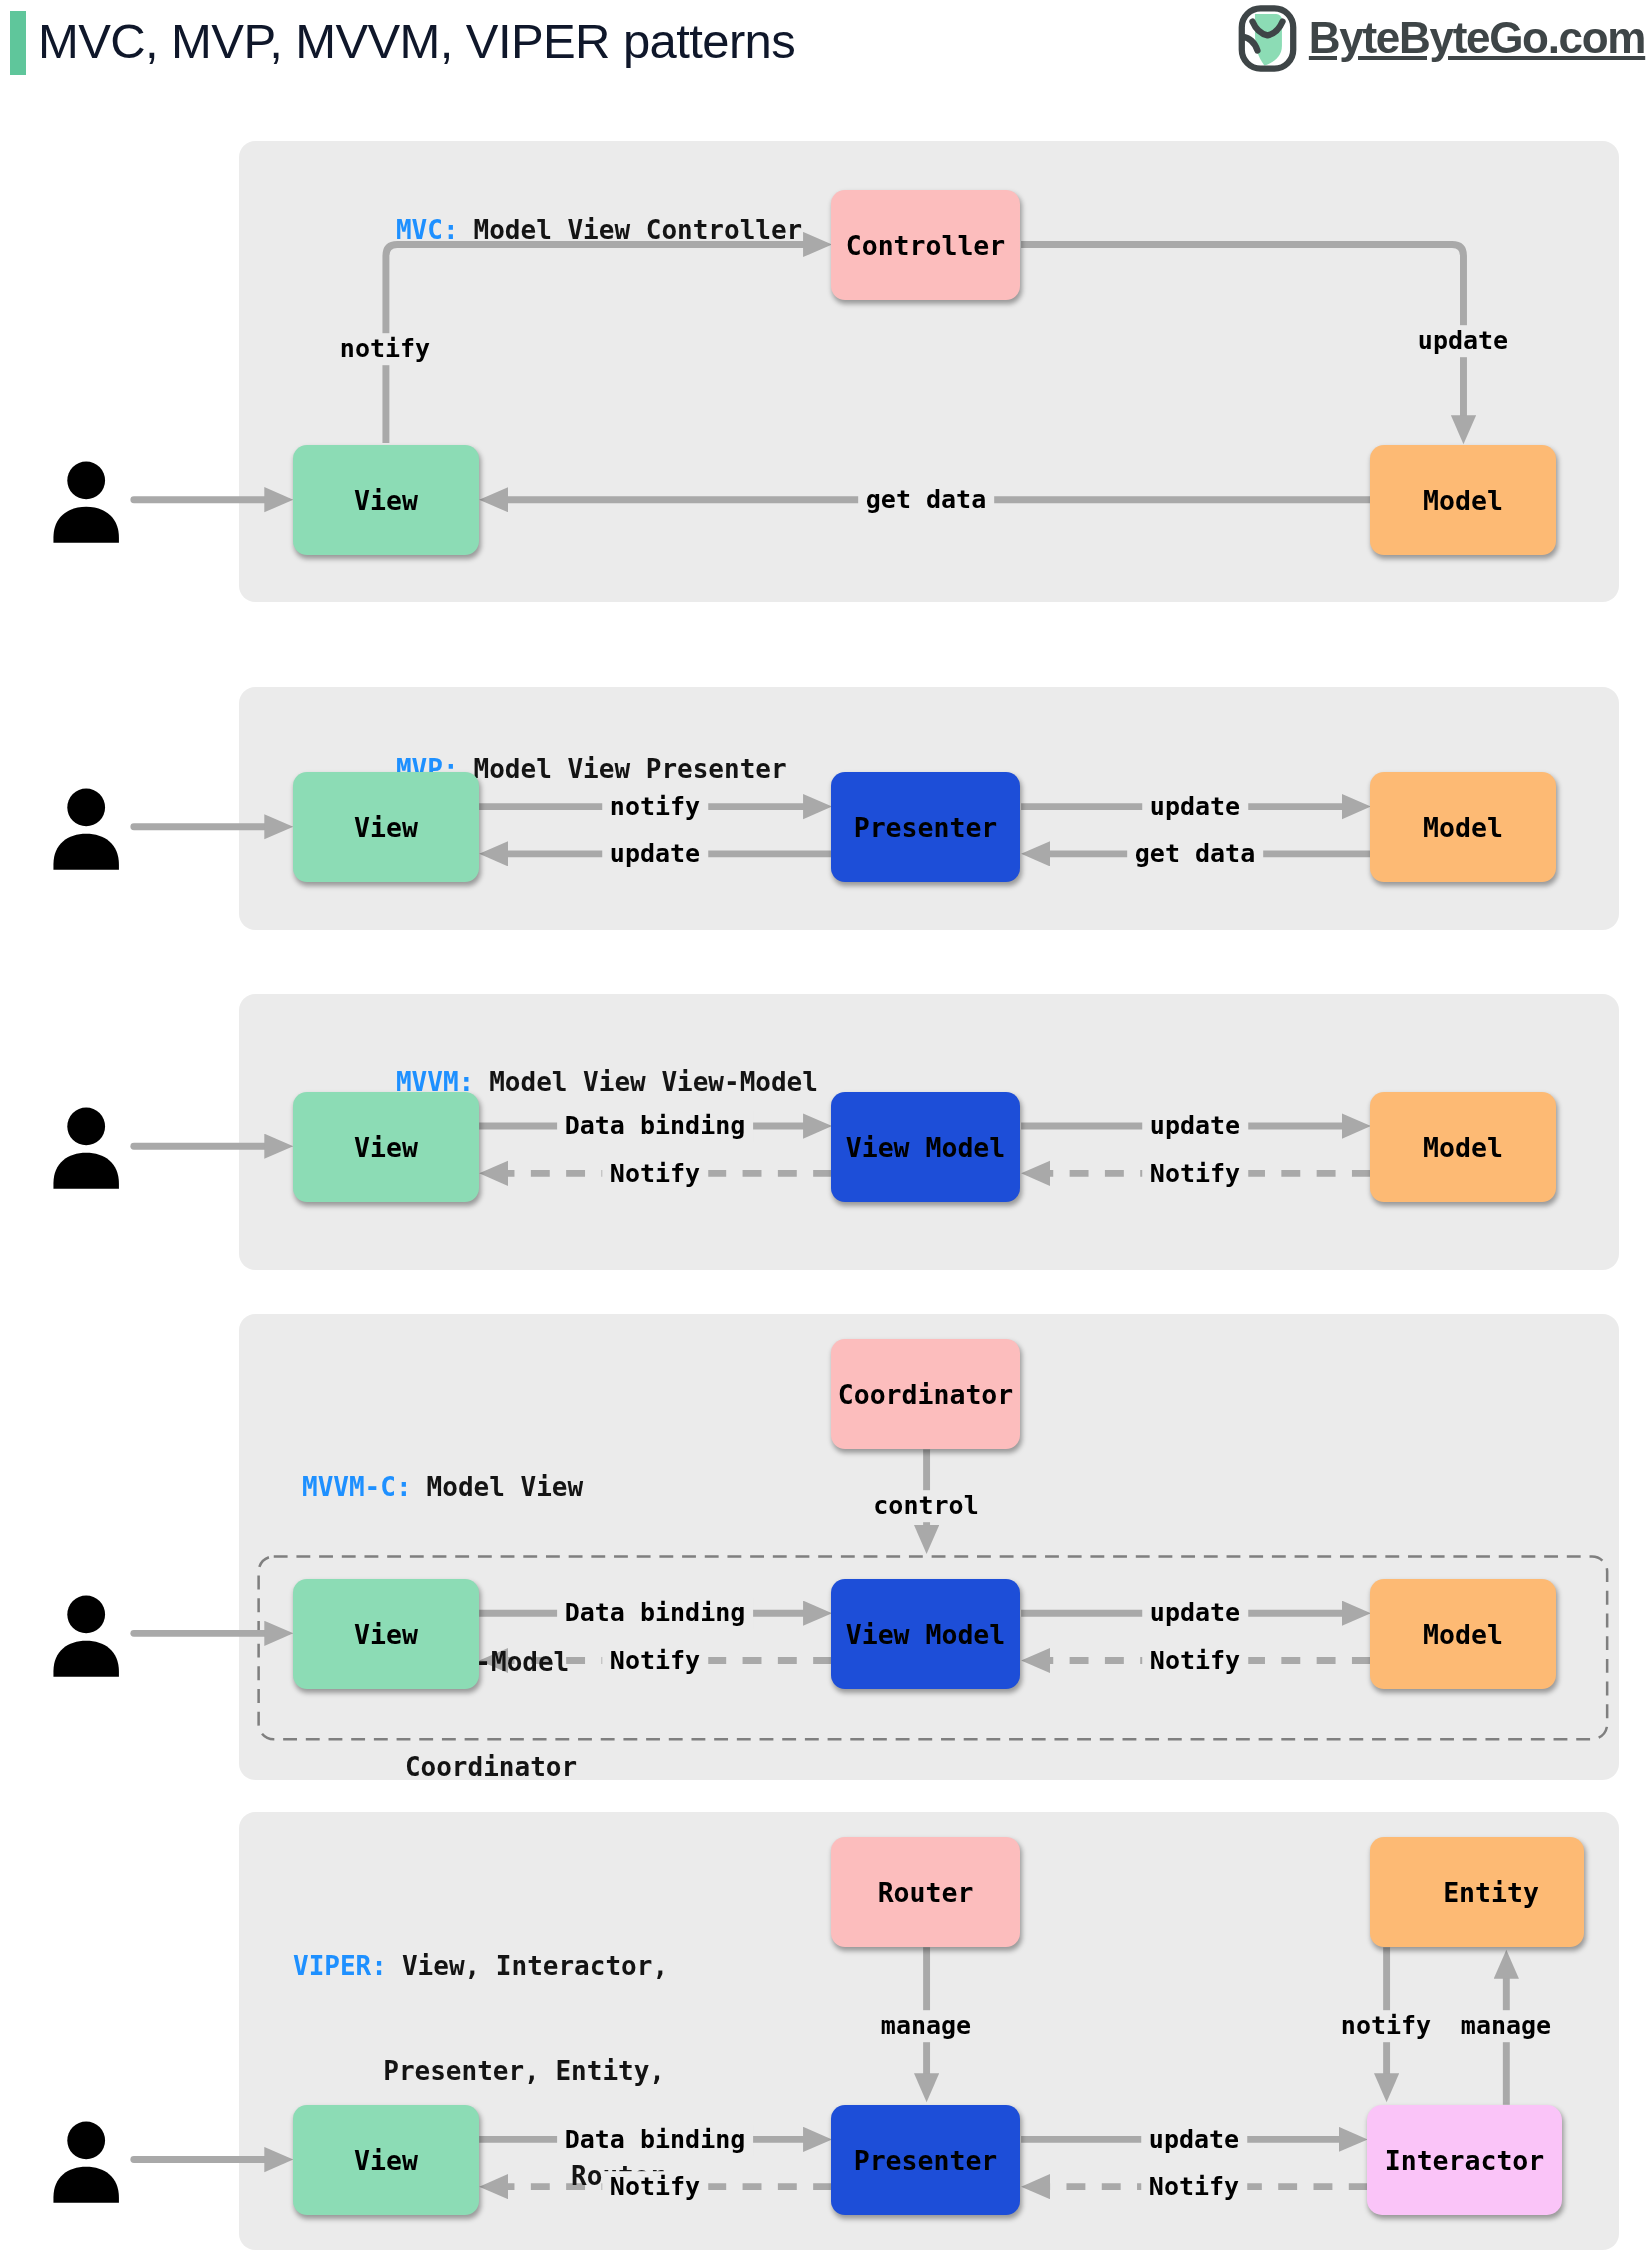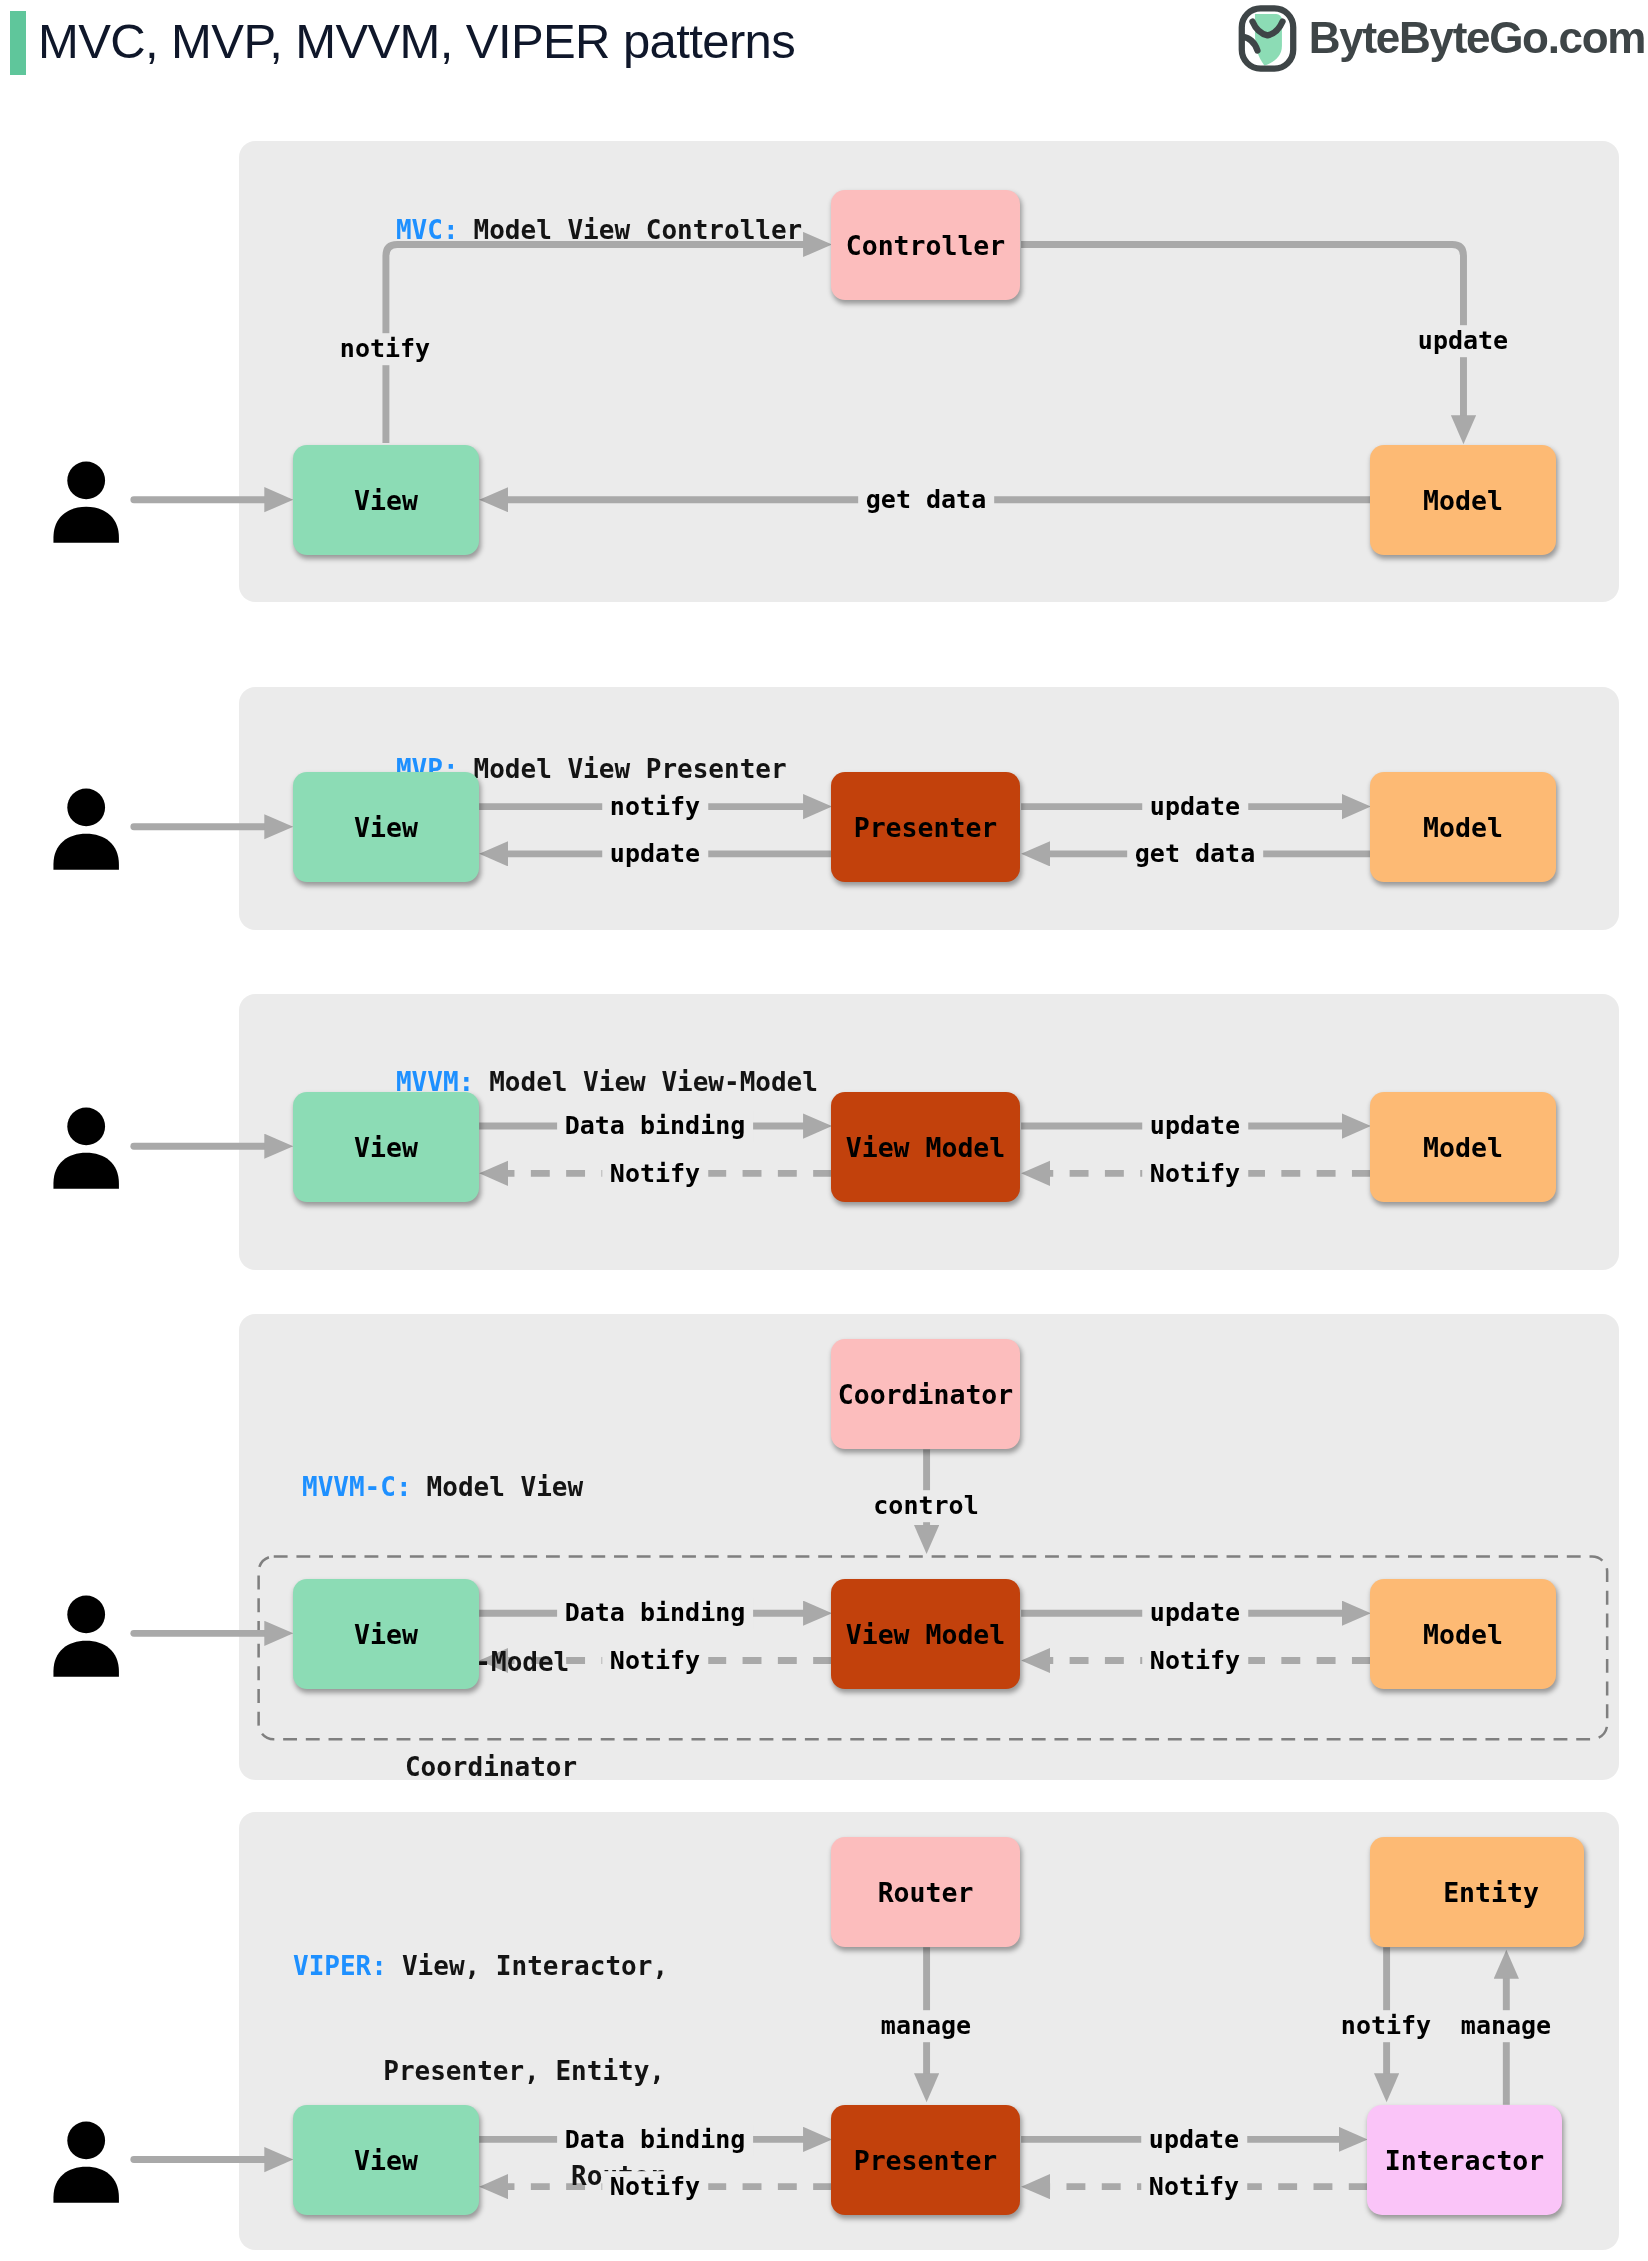--- a/index.html
+++ b/index.html
@@ -3,36 +3,36 @@
 <meta charset="utf-8">
 <style>
   html,body{margin:0;padding:0;background:#fff;}
   #scene{position:relative;width:1649px;height:2261px;background:#ffffff;overflow:hidden;
          font-family:"DejaVu Sans Mono",monospace;}
   
   .accent-bar{position:absolute;left:10px;top:11.3px;width:16.4px;height:64px;background:#5FC69B;}
   .page-title{position:absolute;left:38px;top:12.6px;margin:0;
               font:500 49px "Liberation Sans",sans-serif;letter-spacing:-0.6px;color:#0f172a;}
   .brand{position:absolute;right:3.8px;top:3.8px;display:flex;align-items:center;gap:10px;}
-  .brand-name{font:700 44px "Liberation Sans",sans-serif;color:#3E4547;letter-spacing:-1.3px;}
+  .brand-name{font:700 44px "Liberation Sans",sans-serif;color:#3E4547;letter-spacing:-1.3px;text-decoration:underline;}
   
   .panel{position:absolute;left:239px;width:1380px;background:#EBEBEB;border-radius:16.4px;}
   .ptitle{position:absolute;font:700 26px "DejaVu Sans Mono",monospace;line-height:35px;
           color:#141414;white-space:pre;z-index:3;}
   .abbr{color:#1E90FF;}
   .rest{margin-left:15px;}
   
   .box{position:absolute;height:110px;border-radius:14px;z-index:3;
        display:flex;align-items:center;justify-content:center;
        font:700 26.5px "DejaVu Sans Mono",monospace;color:#000;
        box-shadow:1.9px 3.8px 5.7px rgba(0,0,0,.35);}
   .c-green{background:#8CDCB5;}
   .c-pink{background:#FCBDBD;}
   .c-purple{background:#fdba74;}
-  .c-yellow{background:#c2410c;}
+  .c-yellow{background:#1d4ed8;}
   .c-magenta{background:#FAC4F8;border-radius:15px;}
   
   .edge-label{position:absolute;transform:translate(-50%,-50%);background:#EBEBEB;
               padding:1.3px 7.6px;font:700 25px "DejaVu Sans Mono",monospace;color:#000;
               white-space:nowrap;z-index:3;}
   #wires{position:absolute;left:0;top:0;z-index:2;}
   .user{position:absolute;left:47px;width:79px;height:85px;z-index:3;}
 </style>
 </head>
 <body>

